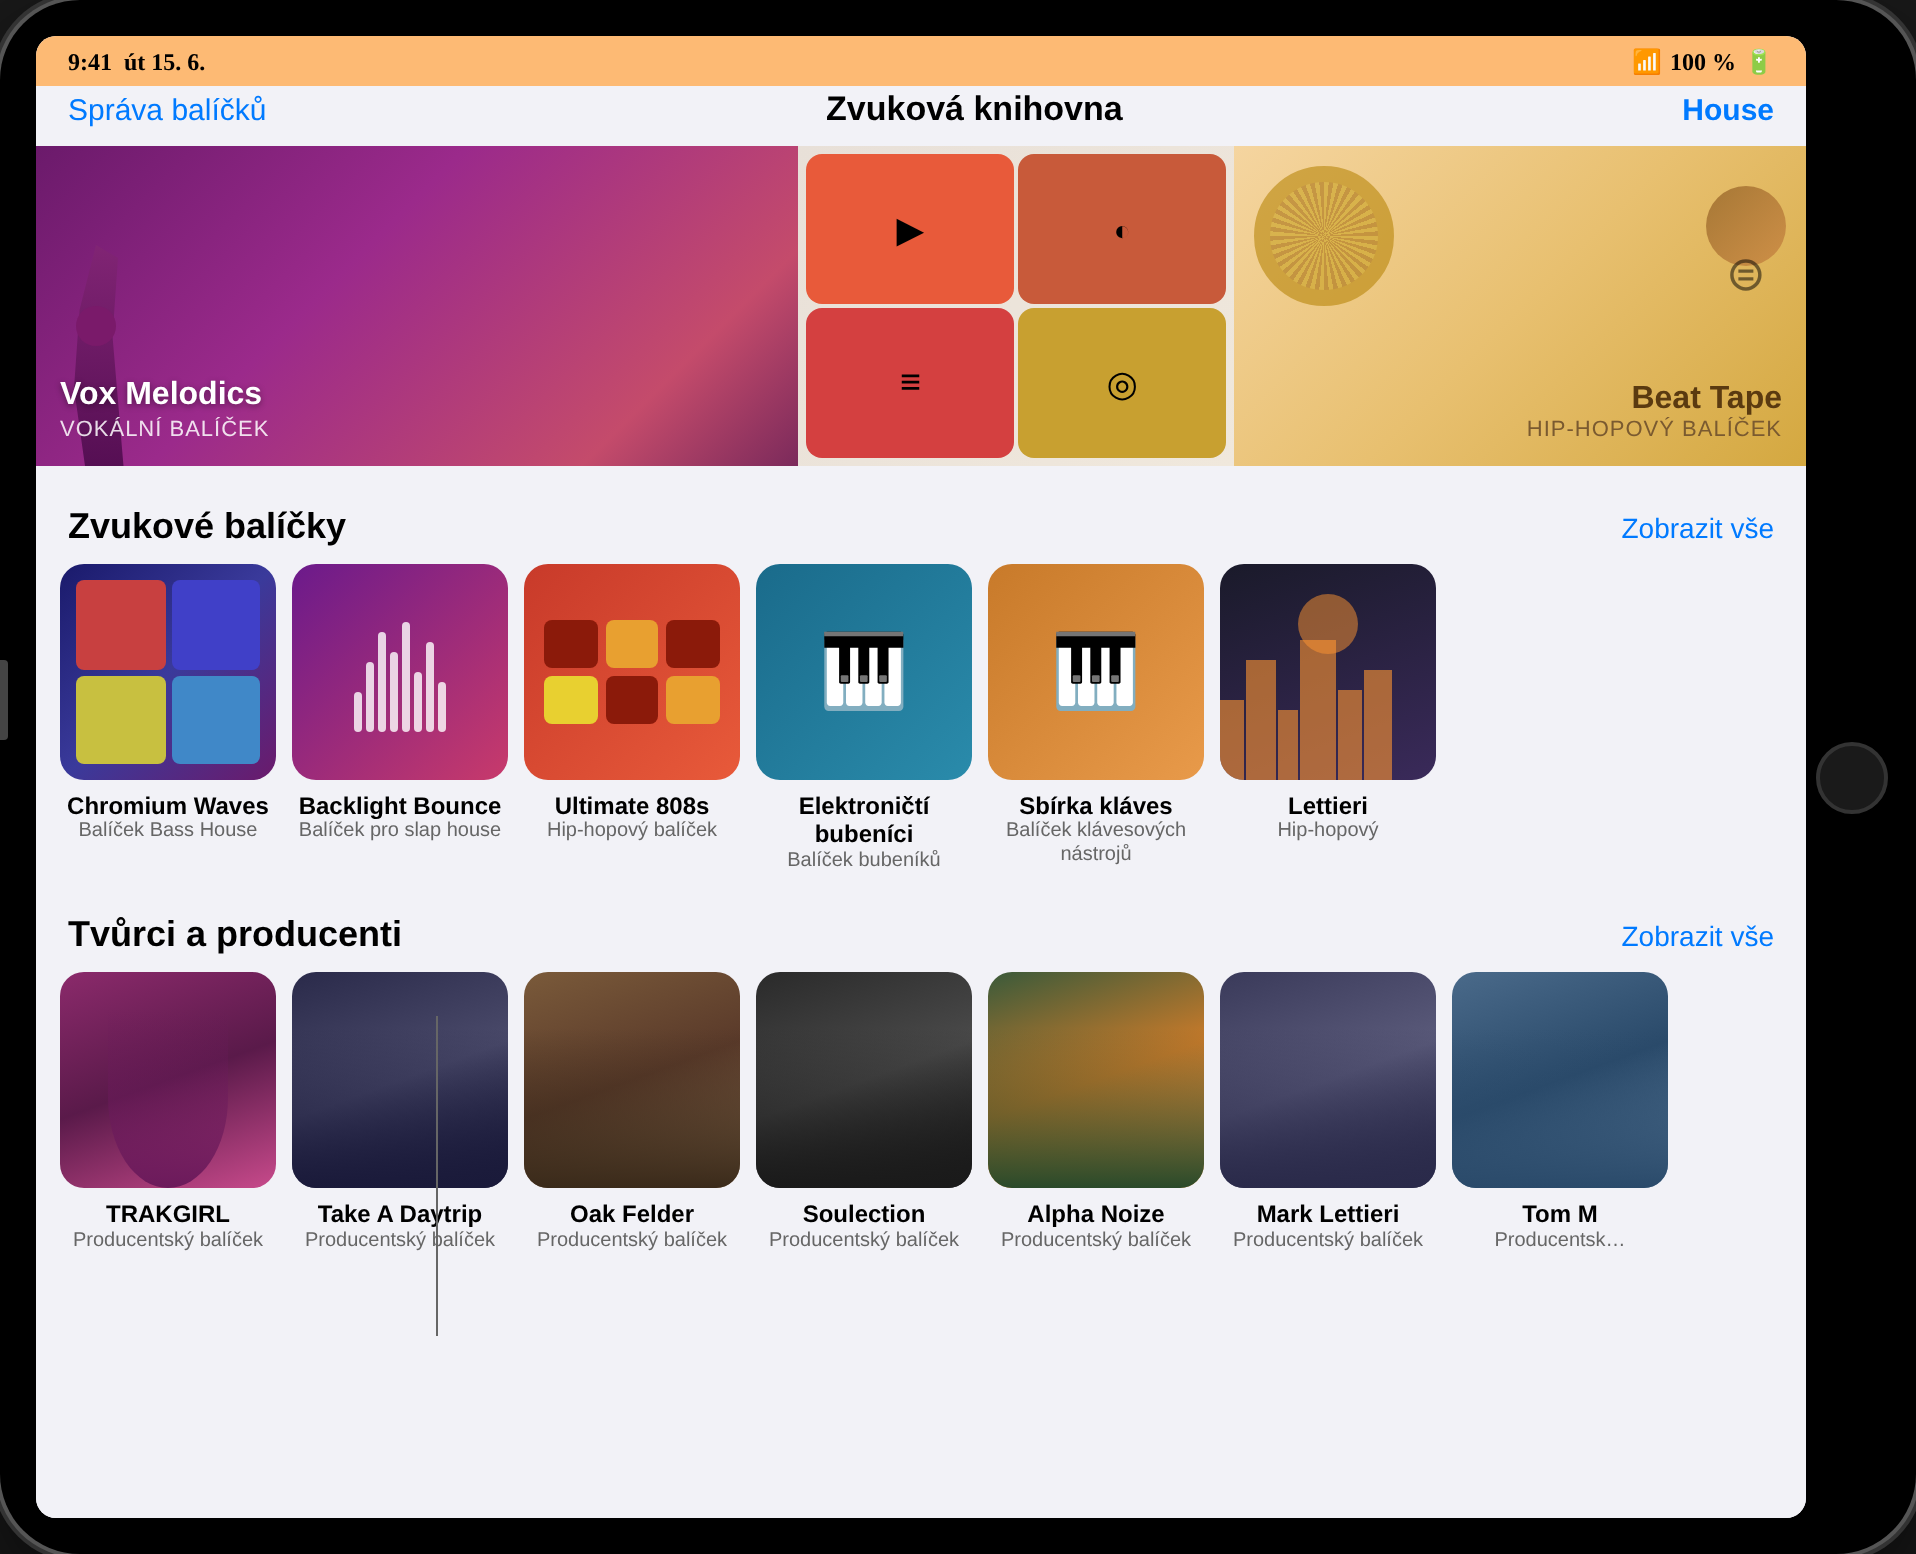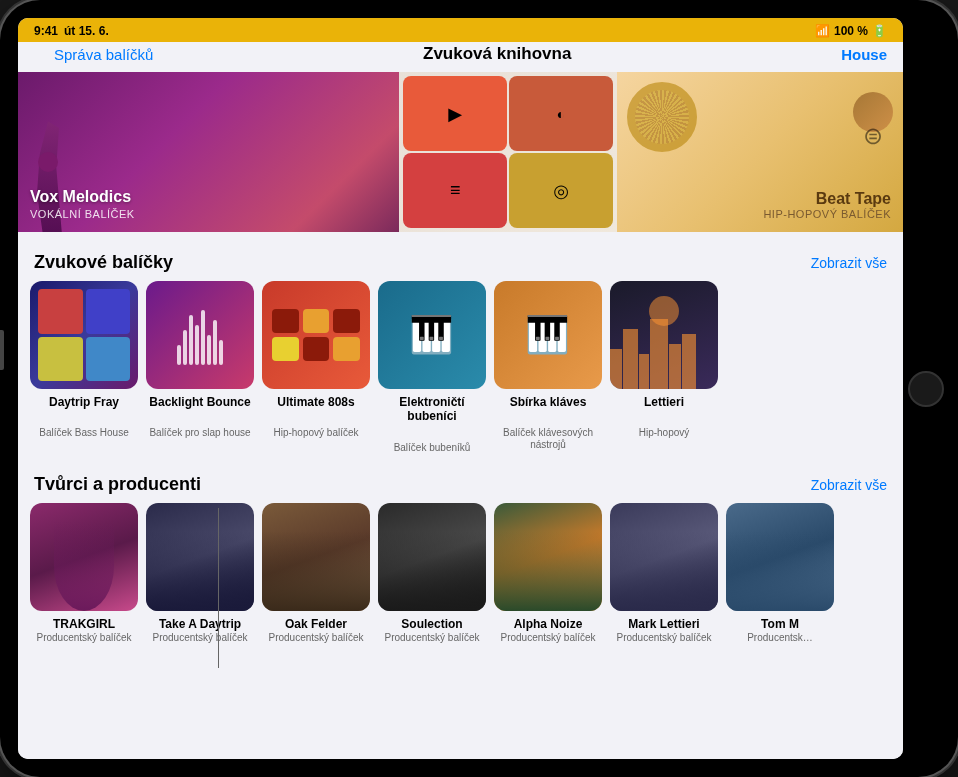--- a/index.html
+++ b/index.html
@@ -24,41 +24,41 @@
       position: absolute;
       top: 18px; left: 18px; right: 55px; bottom: 18px;
       background: #f2f2f7;
       border-radius: 10px;
       overflow: hidden;
       display: flex;
       flex-direction: column;
     }
     
     .status-bar {
-      background: #eab308;
+      background: #fdba74;
       display: flex;
       justify-content: space-between;
       align-items: center;
       padding: 6px 16px 4px;
       font-size: 12px;
       font-weight: 600;
       color: #000;
       flex-shrink: 0;
+      font-family: Liberation Serif, serif;
     }
     .status-left { display: flex; gap: 6px; align-items: center; }
     .status-right { display: flex; gap: 4px; align-items: center; }
     
     .nav-bar {
       background: #f2f2f7;
       display: flex;
       justify-content: space-between;
       align-items: center;
       padding: 2px 16px 8px;
       flex-shrink: 0;
-      margin-left: 20px;
     }
     .nav-left { color: #007aff; font-size: 15px; }
     .nav-title { color: #000; font-size: 17px; font-weight: 600; }
     .nav-right { color: #007aff; font-size: 15px; font-weight: 600; }
     
     .content {
       flex: 1;
       overflow-y: auto;
       background: #f2f2f7;
     }
@@ -209,21 +209,21 @@
       font-weight: 600;
       color: #000;
       line-height: 1.2;
       text-align: center;
     }
     .pack-sub {
       font-size: 10px;
       color: #666;
       text-align: center;
       line-height: 1.2;
-      margin-top: 18px;
+      margin-top: 0;
     }
     
     .art-chromium {
       background: linear-gradient(135deg, #1a1a6b 0%, #3a3a9b 50%, #6b1a6b 100%);
       display: grid; grid-template-columns: 1fr 1fr; grid-template-rows: 1fr 1fr; gap: 3px; padding: 8px;
     }
     .art-chromium .sq { border-radius: 4px; }
     .sq1 { background: #c84040; }
     .sq2 { background: #4040c8; }
     .sq3 { background: #c8c040; }
@@ -393,21 +393,21 @@
       <div class="packs-scroll">
         <div class="packs-row">
 
           <div class="pack-item">
             <div class="pack-artwork art-chromium">
               <div class="sq sq1"></div>
               <div class="sq sq2"></div>
               <div class="sq sq3"></div>
               <div class="sq sq4"></div>
             </div>
-            <div class="pack-name">Daytrip Fray</div>
+            <div class="pack-name">Chromium Waves</div>
             <div class="pack-sub">Balíček Bass House</div>
           </div>
 
 
           <div class="pack-item">
             <div class="pack-artwork art-backlight">
               <div class="wave-lines">
                 <div class="wave-line" style="height:20px;"></div>
                 <div class="wave-line" style="height:35px;"></div>
                 <div class="wave-line" style="height:50px;"></div>

